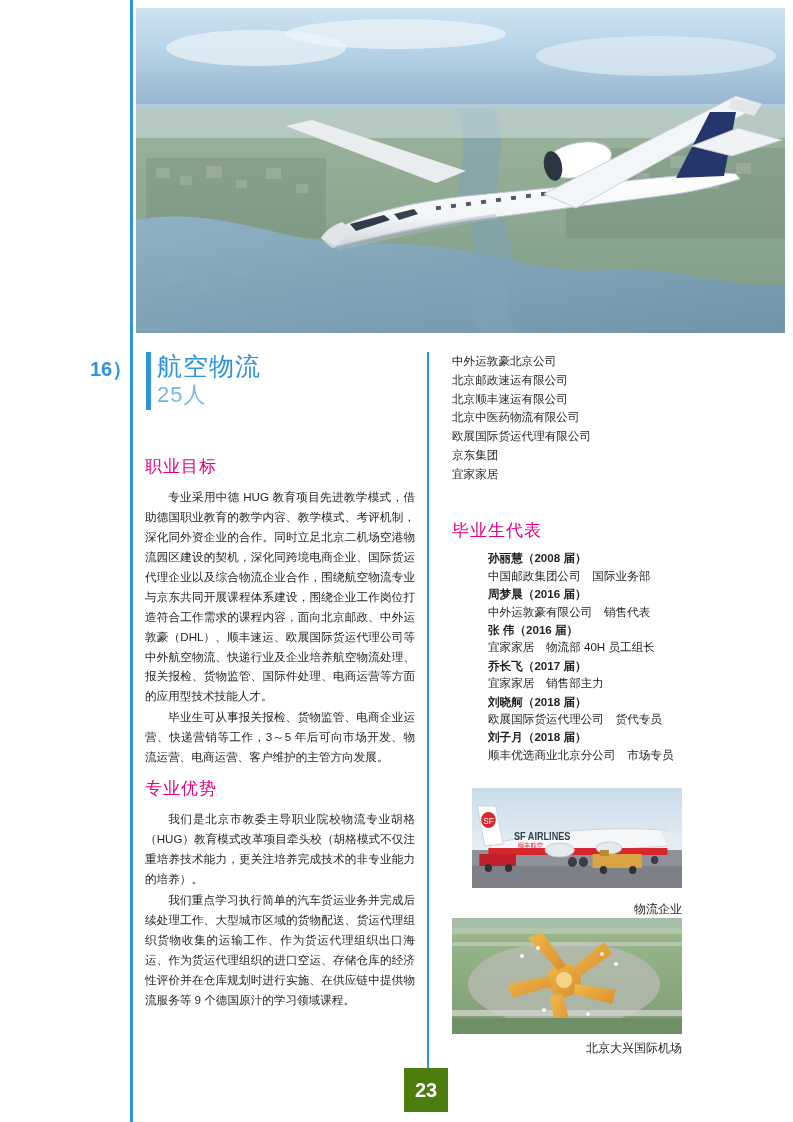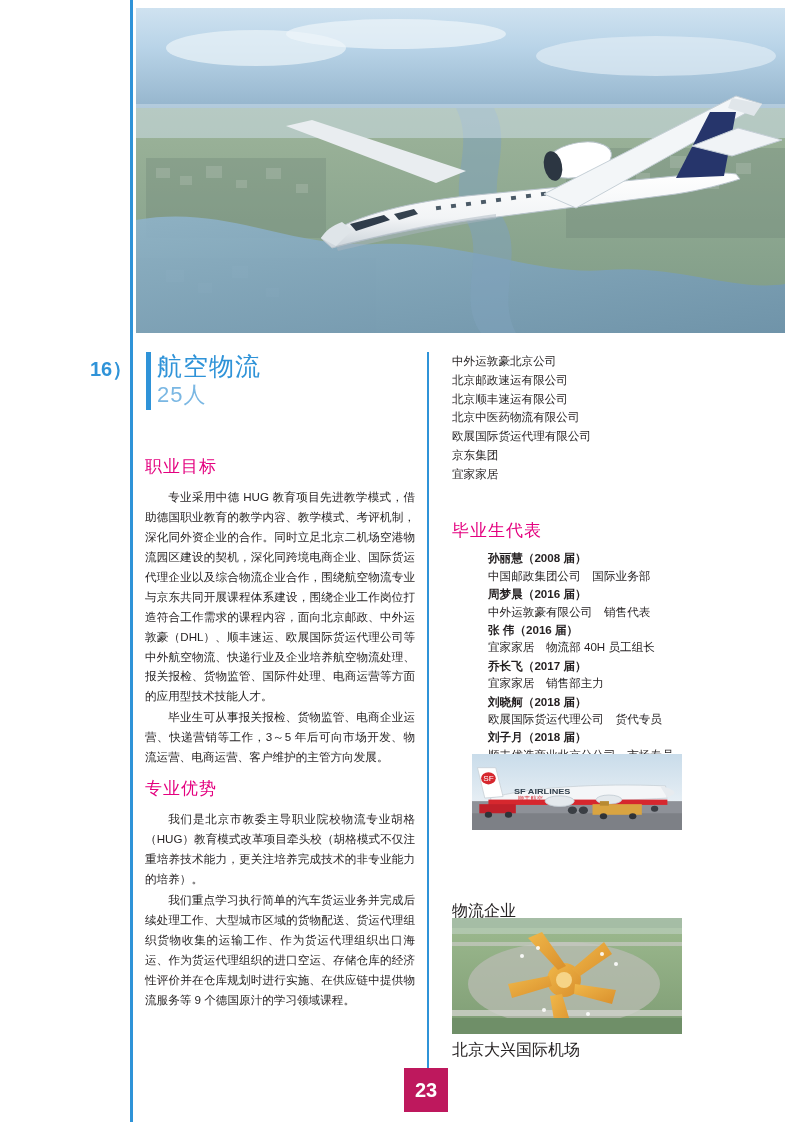--- a/index.html
+++ b/index.html
@@ -117,44 +117,44 @@
     line-height: 1.5;
   }
 
   
   .photo {
     position: absolute;
     width: 230px;
     overflow: hidden;
   }
   .photo svg { display: block; width: 100%; height: 100%; }
-  .photo1 { left: 452px; top: 754px; height: 76px; padding-left: 20px; }
+  .photo1 { left: 452px; top: 788px; height: 100px; padding-left: 20px; }
   .photo2 { left: 452px; top: 918px; height: 116px; }
   .cap {
     position: absolute;
     width: 230px;
-    text-align: left;
-    font-size: 16px;
+    text-align: right;
+    font-size: 12px;
     color: #231f20;
   }
   .cap1 { left: 452px; top: 901px; }
   .cap2 { left: 452px; top: 1040px; }
 
   
   .pg-line {
     position: absolute;
     left: 427px; top: 352px;
     width: 2px; height: 716px;
     background: #2f93d8;
   }
   .pg-badge {
     position: absolute;
     left: 404px; top: 1068px;
     width: 44px; height: 44px;
-    background: #be185d;
+    background: #4d7c0f;
     color: #ffffff;
     font-size: 20px;
     font-weight: bold;
     display: flex;
     align-items: center;
     justify-content: center;
   }
 </style>
 </head>
 <body>

